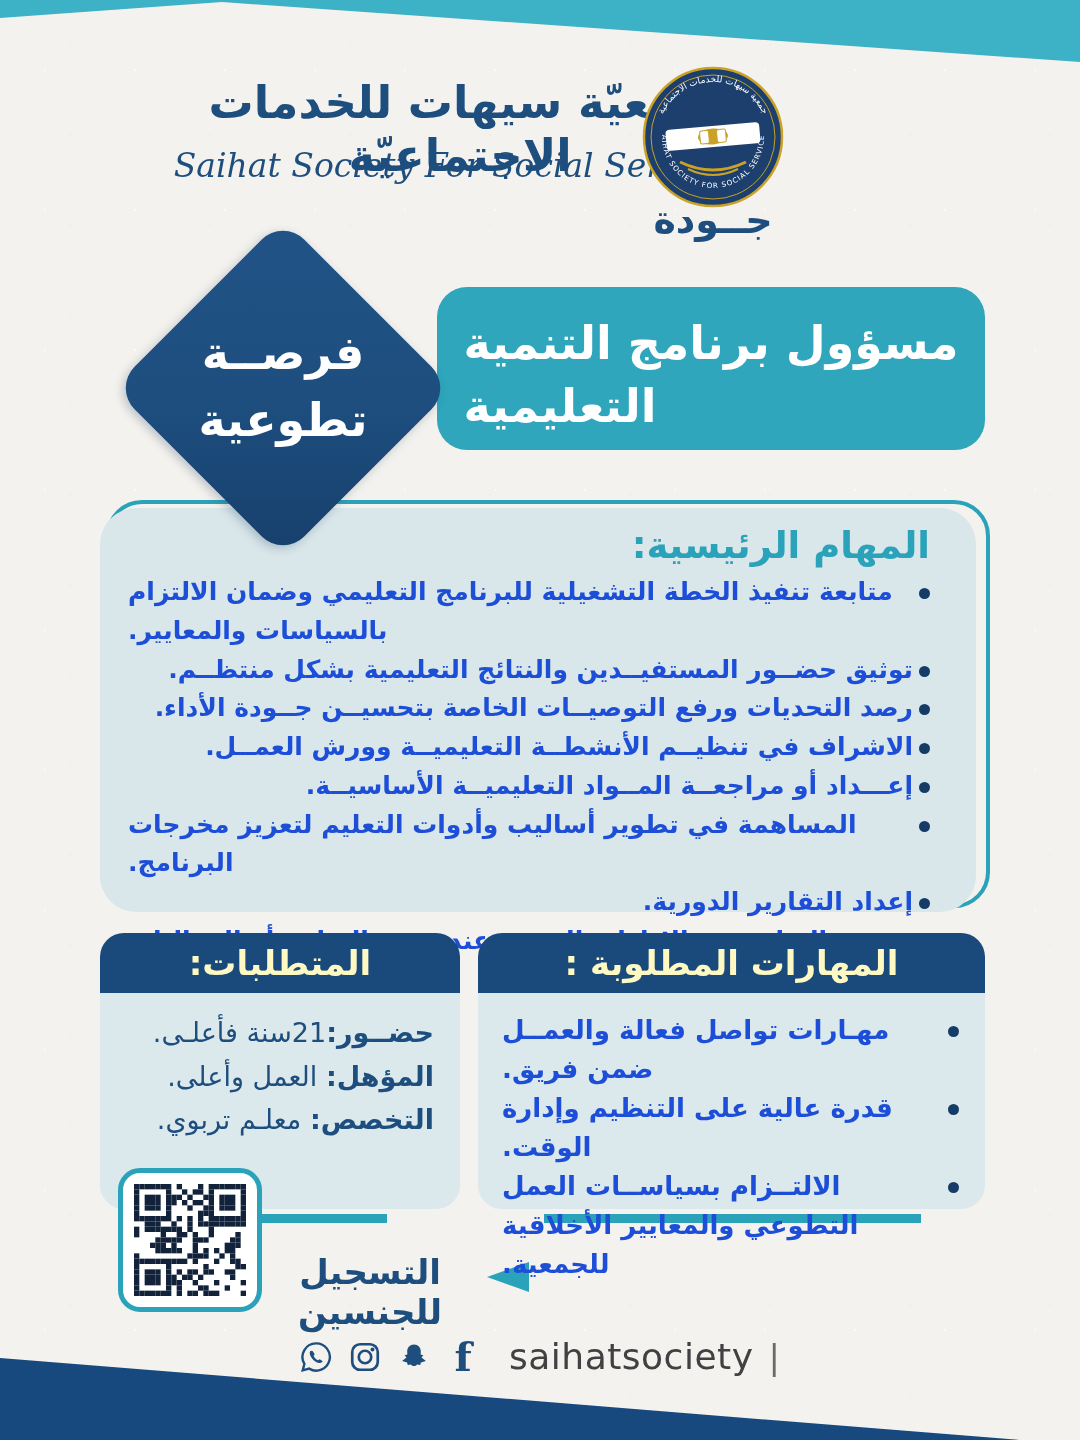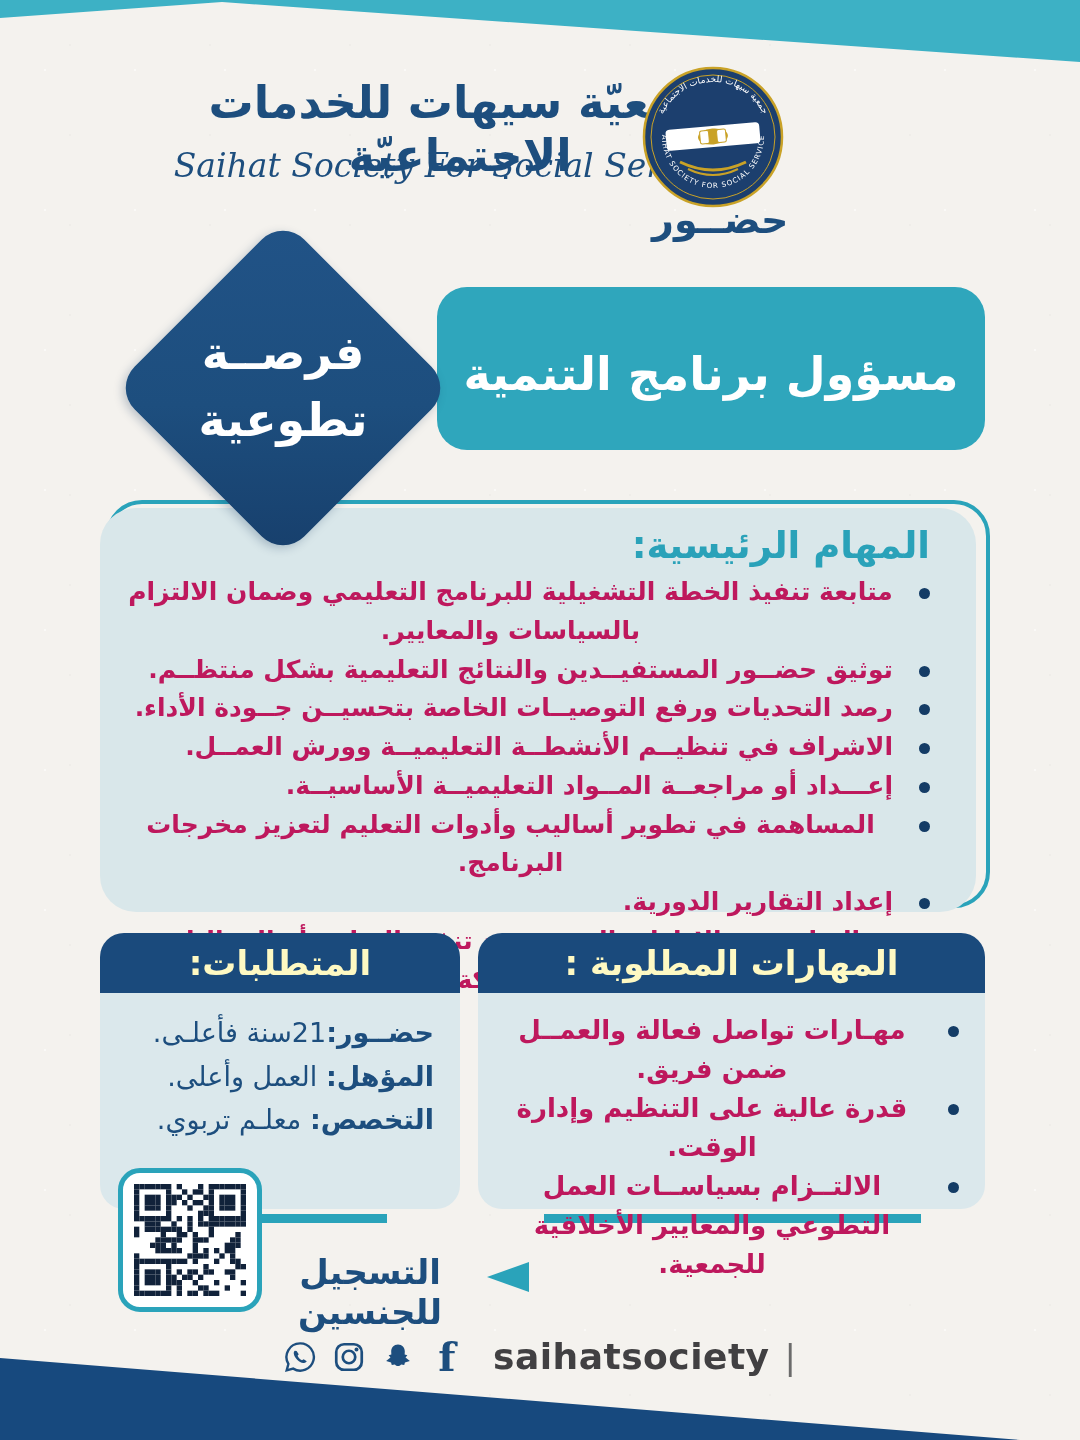--- a/index.html
+++ b/index.html
@@ -38,22 +38,22 @@
     border-radius:30px;z-index:3;display:flex;align-items:center;justify-content:center;}
   .title-box .t{color:#fff;font-size:46px;font-weight:bold;line-height:1.35;margin-top:12px;}
 
   
   .tasks-outline{left:106px;top:500px;width:876px;height:400px;border:4px solid #2aa3ba;
     border-radius:36px;z-index:1;}
   .tasks-fill{left:100px;top:508px;width:876px;height:404px;background:#d9e7ea;
     border-radius:36px;z-index:2;direction:rtl;padding:0;box-sizing:border-box;}
   .tasks-heading{margin:16px 46px 4px 0;color:#2aa2b9;font-size:37px;font-weight:bold;text-align:right;}
   .blist{list-style:none;margin:6px 0 0 0;padding:0 46px 0 28px;}
-  .blist li{display:flex;gap:26px;color:#be185d;font-size:25px;font-weight:bold;
-    line-height:1.55;text-align:center;}
+  .blist li{display:flex;gap:6px;color:#1d4ed8;font-size:25px;font-weight:bold;
+    line-height:1.55;text-align:left;}
   .blist .dot{flex:0 0 11px;width:11px;height:11px;border-radius:50%;background:#143c66;margin-top:15px;}
 
   
   .info-box{border-radius:24px;z-index:2;direction:rtl;}
   .info-head{height:60px;background:#1a4a7c;border-radius:24px 24px 0 0;display:flex;
     align-items:center;justify-content:center;color:#fef9c3;font-size:34px;font-weight:bold;}
   .info-body{background:#dbe8ec;border-radius:0 0 24px 24px;color:#1d4e7e;}
   .req-box{left:100px;top:933px;width:360px;}
   .req-box .info-body{height:216px;padding:18px 26px 0 14px;box-sizing:border-box;font-size:27px;line-height:1.62;}
   .req-row{text-align:right;}
@@ -72,21 +72,21 @@
   .reg-label{left:255px;top:1252px;width:230px;text-align:center;color:#1d4e7e;
     font-size:34px;font-weight:bold;}
   .reg-arrow{left:487px;top:1262px;width:0;height:0;border-top:15px solid transparent;
     border-bottom:15px solid transparent;border-right:42px solid #2aa3ba;}
 
   
   .footer{left:0;top:1336px;width:1080px;display:flex;align-items:center;justify-content:center;gap:13px;}
   .footer .ic{width:36px;height:36px;display:flex;align-items:center;justify-content:center;}
   .footer svg{width:34px;height:34px;}
   .fb-f{color:#1d4e7e;font-weight:bold;font-size:40px;line-height:34px;font-family:"DejaVu Serif",serif;}
-  .handle{color:#414042;font-size:36px;font-weight:bold;letter-spacing:.5px;margin-left:15px;}
+  .handle{color:#414042;font-size:36px;font-weight:normal;letter-spacing:.5px;margin-left:15px;}
   .sep{color:#6b6b6b;font-size:34px;font-weight:normal;margin:0 2px;}
   .phone{color:#414042;font-size:36px;font-weight:bold;}
 </style>
 </head>
 <body>
 
 <div class="poster">
 
   <div class="abs top-band"></div>
 
@@ -108,31 +108,32 @@
     </text>
     <g transform="rotate(-5 71 71)">
       <rect x="24" y="60" width="94" height="21" rx="4" fill="#ffffff"></rect>
       <ellipse cx="71" cy="70.5" rx="15" ry="8" fill="#c9a227"></ellipse>
       <rect x="58" y="64" width="9" height="13" rx="2" fill="#ffffff" stroke="#c9a227" stroke-width="1"></rect>
       <rect x="75" y="64" width="9" height="13" rx="2" fill="#ffffff" stroke="#c9a227" stroke-width="1"></rect>
     </g>
     <path d="M 38 96 Q 71 112 104 96" fill="none" stroke="#c9a227" stroke-width="3"></path>
     <path d="M 46 103 Q 71 115 96 103" fill="none" stroke="#c9a227" stroke-width="2"></path>
   </svg>
-  <div class="abs seal-caption">حضــور</div>
+  <div class="abs seal-caption">جــودة</div>
 
   <div class="abs diamond"></div>
   <div class="abs diamond-text">
     <div>فرصــة</div>
     <div>تطوعية</div>
   </div>
 
   <div class="abs title-box">
     <div class="t">
       <div>مسؤول برنامج التنمية</div>
+      <div>التعليمية</div>
     </div>
   </div>
 
   <div class="abs tasks-outline"></div>
   <div class="abs tasks-fill">
     <div class="tasks-heading">المهام الرئيسية:</div>
     <ul class="blist">
       <li>
           <span class="dot"></span>
           <span>متابعة تنفيذ الخطة التشغيلية للبرنامج التعليمي وضمان الالتزام بالسياسات والمعايير.</span>

